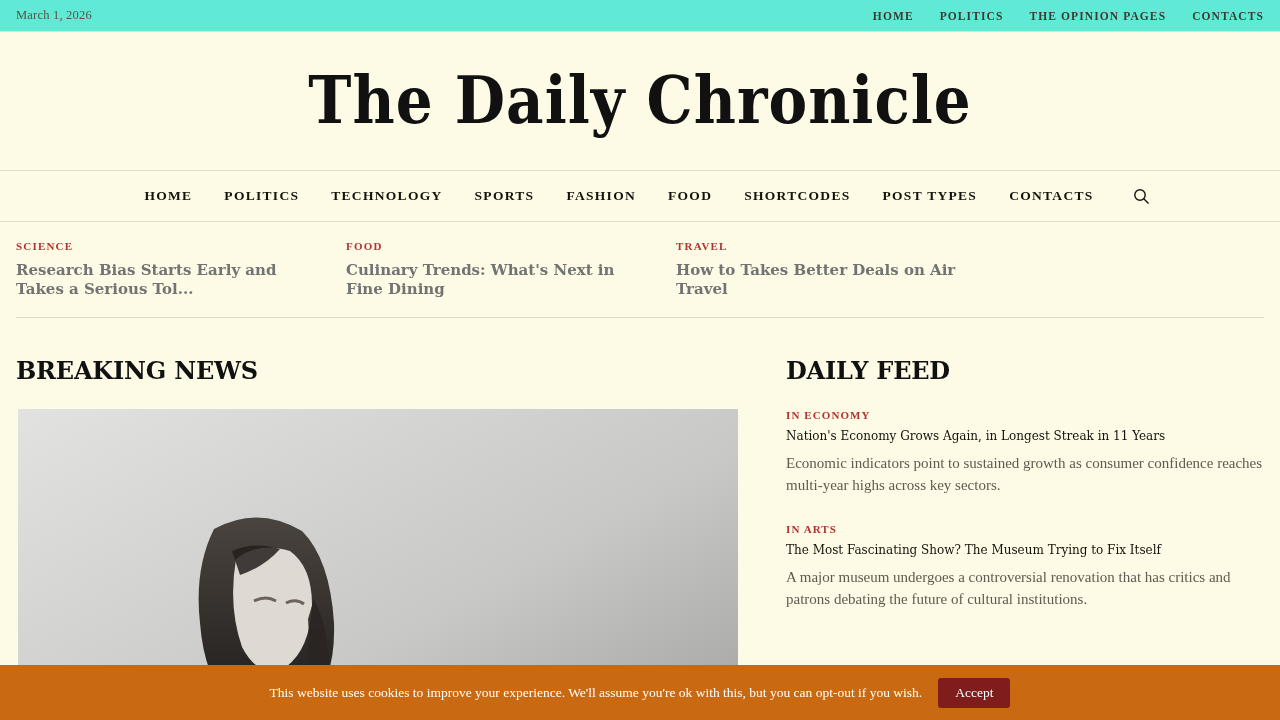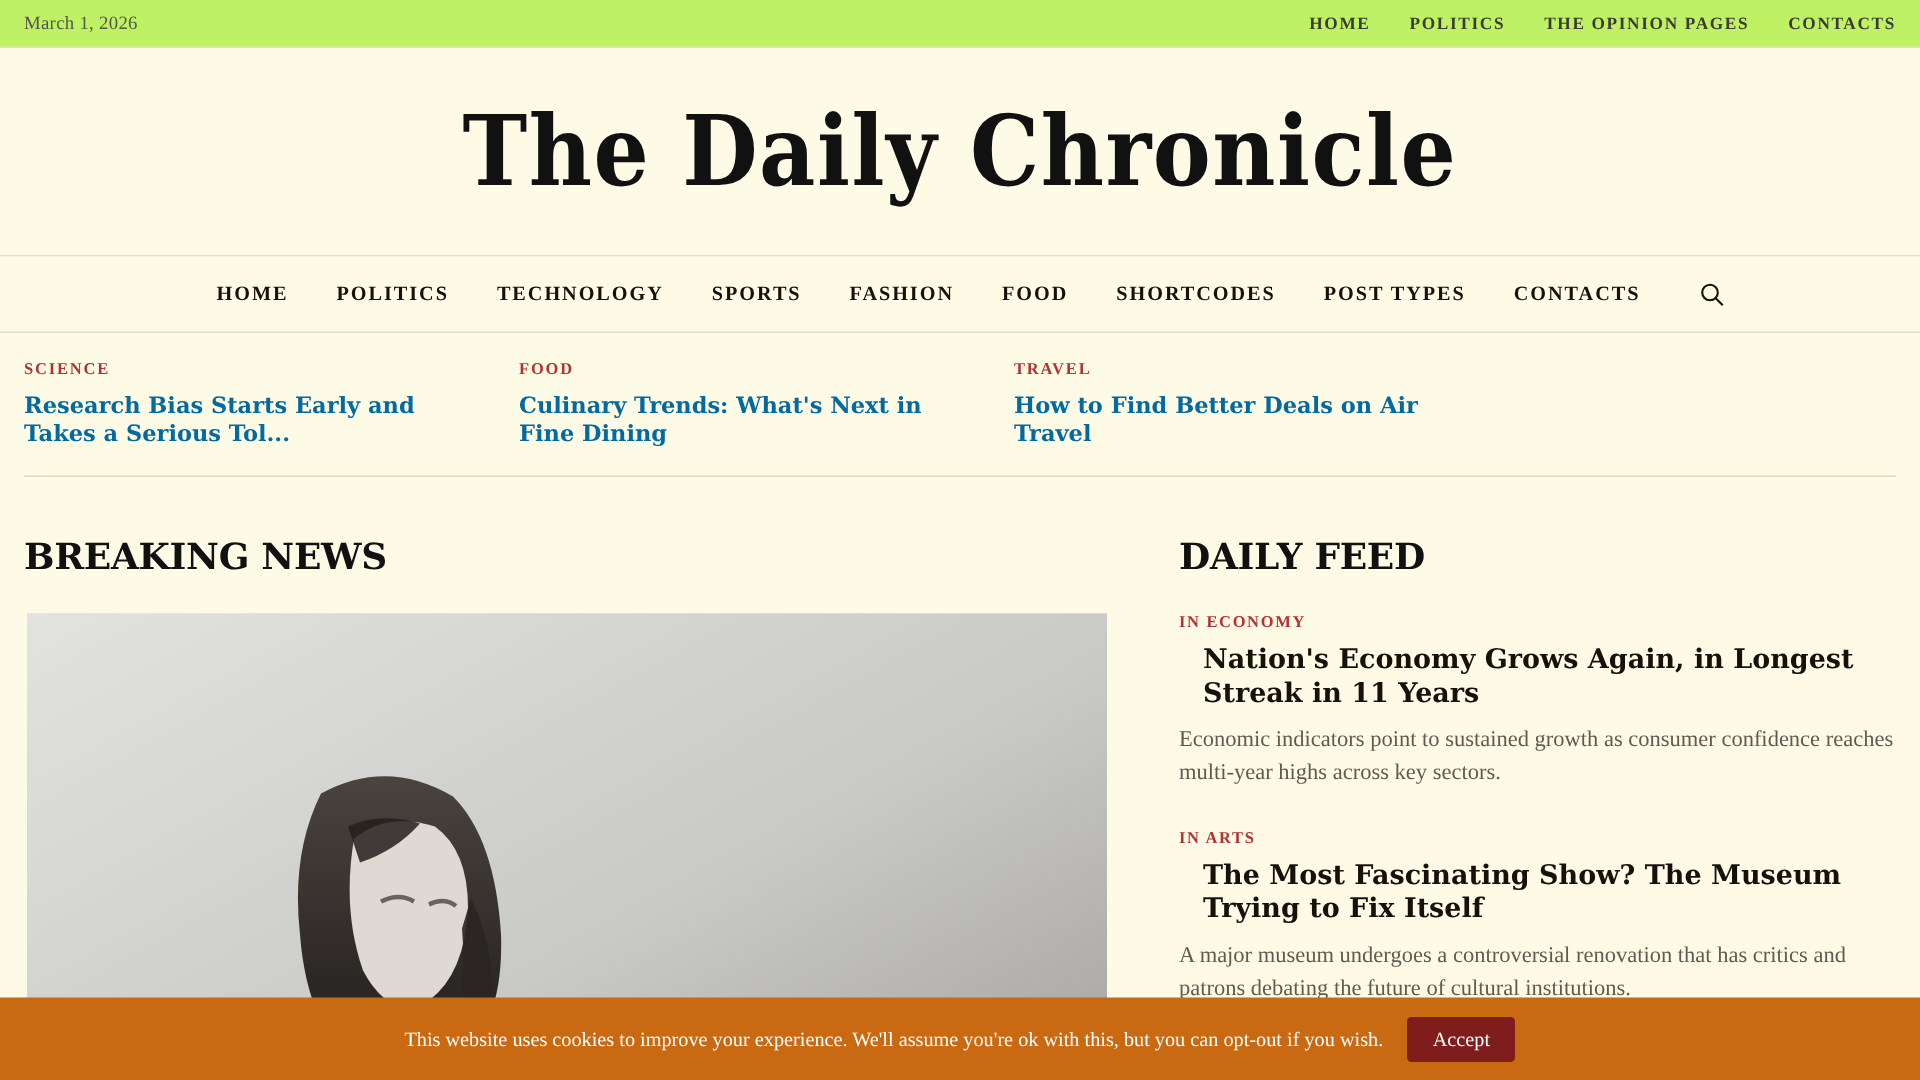--- a/index.html
+++ b/index.html
@@ -8,21 +8,21 @@
     height: 720px;
     overflow: hidden;
     background: #fdfae6;
     font-family: "Liberation Sans", sans-serif;
   }
   body { position: relative; }
 
   
   .topbar {
     height: 32px;
-    background: #bef264;
+    background: #5eead4;
     border-bottom: 1px solid #e4dfc4;
     display: flex;
     align-items: center;
     justify-content: space-between;
     padding: 0 16px;
   }
   .topbar-date {
     font-family: "Liberation Serif", serif;
     font-size: 12.5px;
     color: #58544a;
@@ -110,21 +110,21 @@
     color: #b33232;
     text-transform: uppercase;
     margin-bottom: 9px;
     cursor: pointer;
   }
   .cat-title {
     font-family: "DejaVu Serif", serif;
     font-size: 15px;
     font-weight: 700;
     line-height: 1.28;
-    color: #0369a1;
+    color: #737373;
     cursor: pointer;
   }
   .strip-divider {
     margin: 18px 16px 0 16px;
     border-bottom: 1px solid #e0dbbf;
   }
 
   
   .content {
     display: flex;
@@ -162,27 +162,26 @@
     font-size: 11px;
     font-weight: 700;
     letter-spacing: 1.1px;
     color: #b33232;
     text-transform: uppercase;
     margin-bottom: 8px;
     cursor: pointer;
   }
   .feed-title {
     font-family: "DejaVu Serif", serif;
-    font-size: 18px;
-    font-weight: 700;
+    font-size: 12px;
+    font-weight: 400;
     color: #15120c;
     line-height: 1.25;
     margin-bottom: 9px;
     cursor: pointer;
-    margin-left: 16px;
   }
   .feed-excerpt {
     font-family: "Liberation Serif", serif;
     font-size: 15px;
     color: #5f5b50;
     line-height: 1.45;
   }
 
   
   .cookiebar {
@@ -252,21 +251,21 @@
   <div class="catcell">
     <div class="cat-label">SCIENCE</div>
     <div class="cat-title">Research Bias Starts Early and Takes a Serious Tol...</div>
   </div>
   <div class="catcell">
     <div class="cat-label">FOOD</div>
     <div class="cat-title">Culinary Trends: What's Next in Fine Dining</div>
   </div>
   <div class="catcell">
     <div class="cat-label">TRAVEL</div>
-    <div class="cat-title">How to Find Better Deals on Air Travel</div>
+    <div class="cat-title">How to Takes Better Deals on Air Travel</div>
   </div>
 </div>
 <div class="strip-divider"></div>
 
 <div class="content">
 
   <div class="col-left">
     <div class="section-head">BREAKING NEWS</div>
     <div class="hero-img">
       <svg width="720" height="400" viewBox="0 0 720 400">

